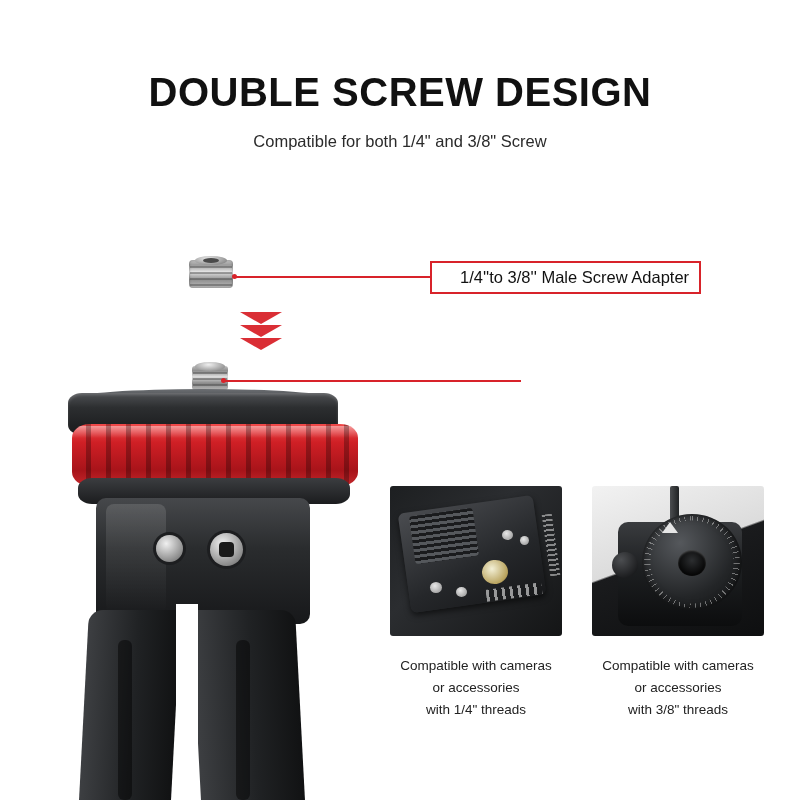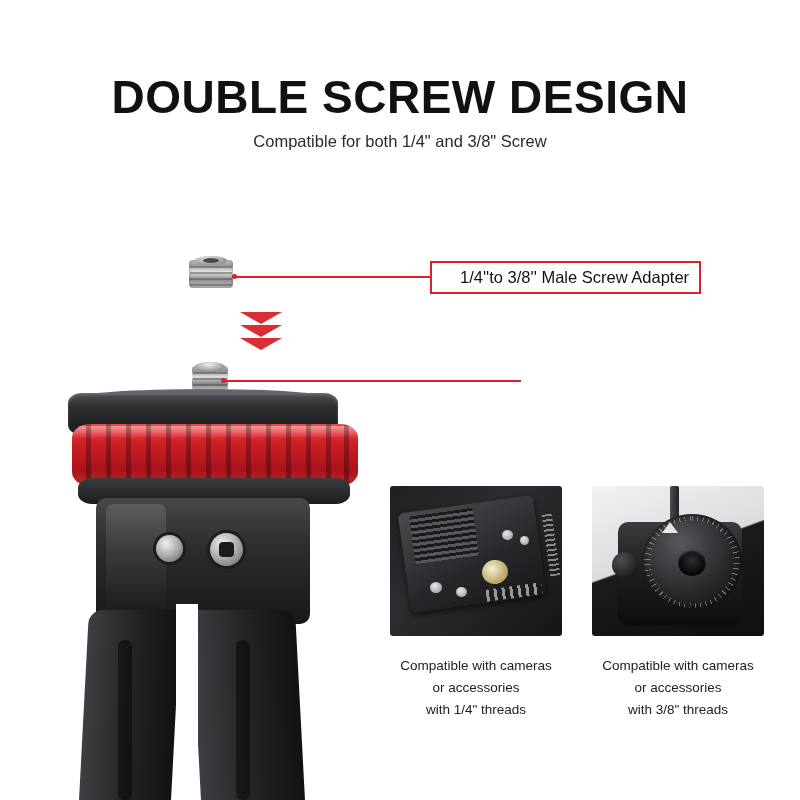--- a/index.html
+++ b/index.html
@@ -20,21 +20,21 @@
     inset: 0;
   }
 
   
   .title {
     position: absolute;
     top: 70px;
     left: 0;
     width: 800px;
     text-align: center;
-    font-size: 46px;
+    font-size: 40px;
     font-weight: bold;
     letter-spacing: 0.5px;
     color: #111111;
   }
   .subtitle {
     position: absolute;
     top: 132px;
     left: 0;
     width: 800px;
     text-align: center;

